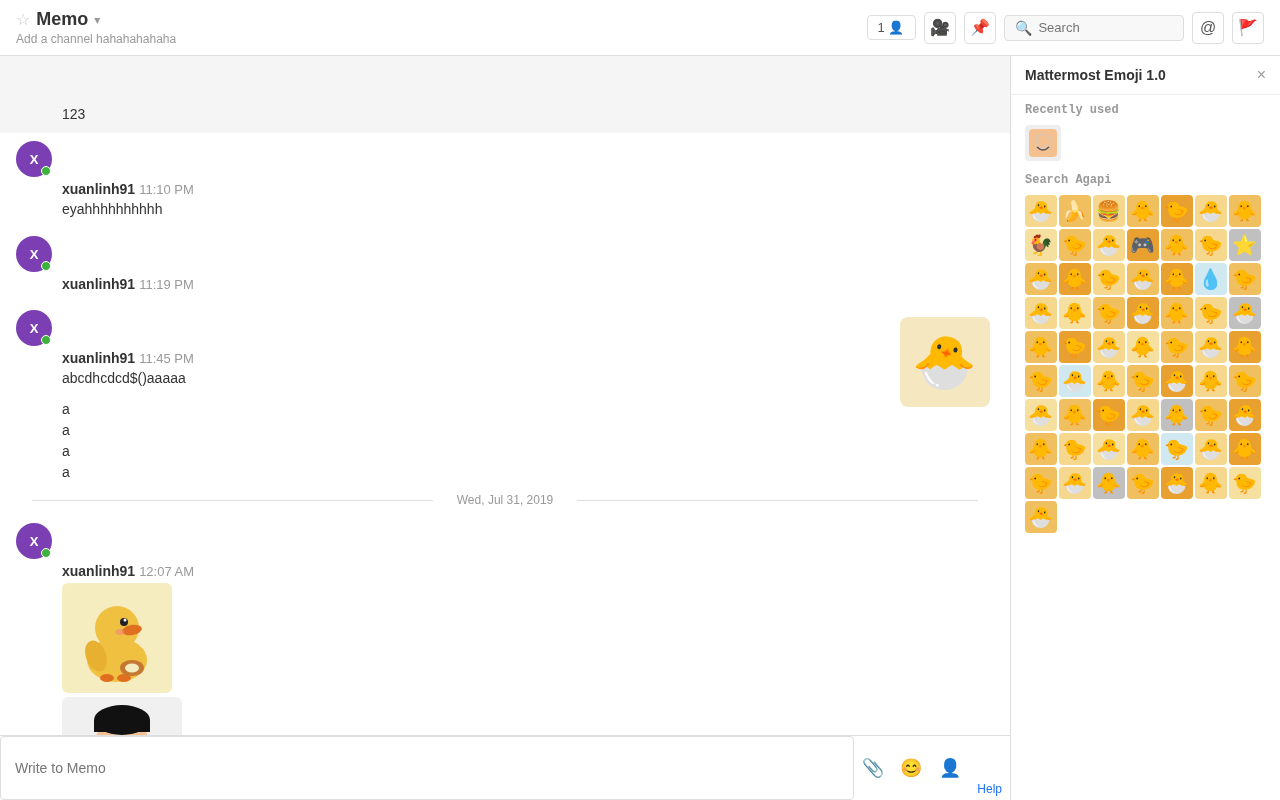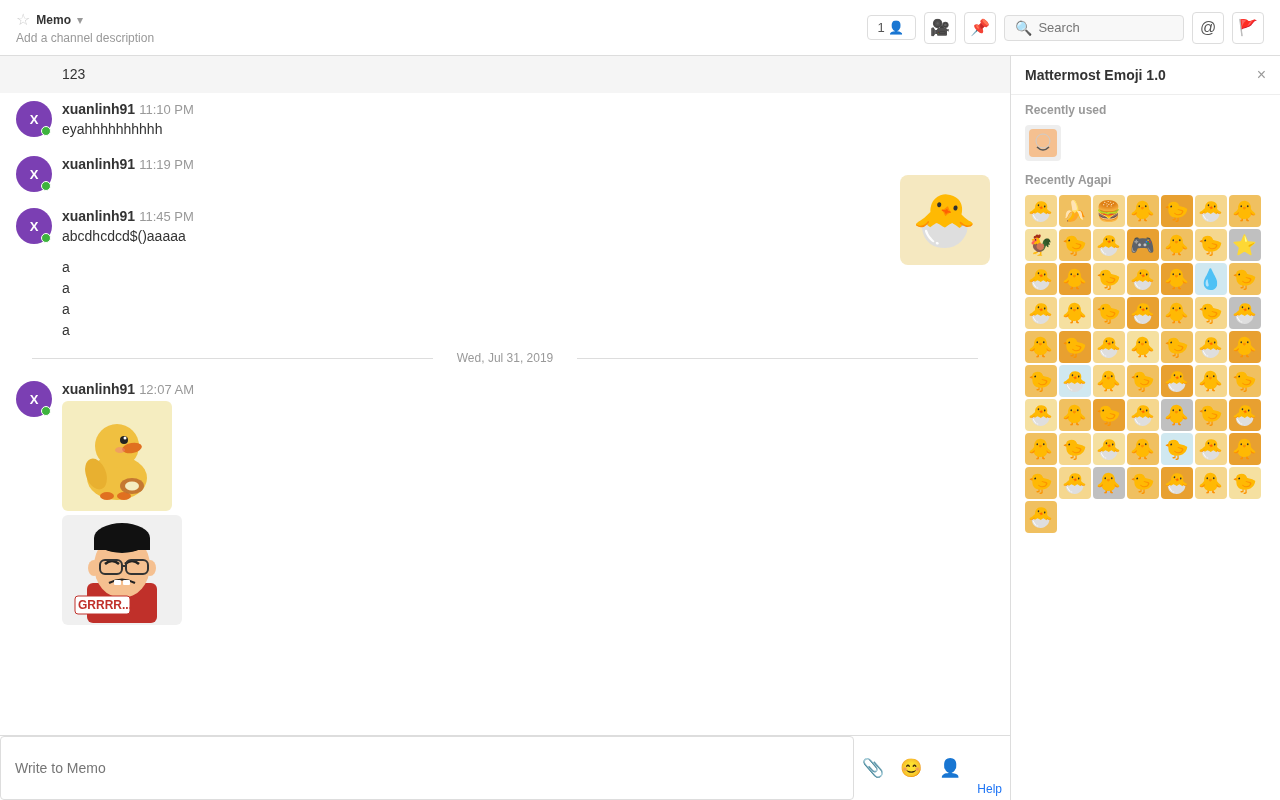--- a/index.html
+++ b/index.html
@@ -19,21 +19,21 @@
       display: flex;
       flex-direction: column;
       flex: 1;
     }
     .channel-name-row {
       display: flex;
       align-items: center;
       gap: 6px;
     }
     .star-icon { color: #ccc; font-size: 16px; cursor: pointer; }
-    .channel-title { font-size: 12px; font-weight: 700; color: #333; }
+    .channel-title { font-size: 18px; font-weight: 700; color: #333; }
     .chevron-icon { color: #999; font-size: 12px; cursor: pointer; }
     .channel-desc { font-size: 12px; color: #999; margin-top: 2px; cursor: pointer; }
     .header-right {
       display: flex;
       align-items: center;
       gap: 8px;
     }
     .member-btn {
       display: flex; align-items: center; gap: 4px;
       border: 1px solid #ddd; border-radius: 4px;
@@ -82,21 +82,21 @@
       width: 36px; height: 36px; border-radius: 50%; background: #7b3fb3;
       display: flex; align-items: center; justify-content: center;
       color: #fff; font-size: 13px; font-weight: 600; flex-shrink: 0;
       position: relative;
     }
     .online-dot {
       position: absolute; bottom: 1px; right: 1px;
       width: 10px; height: 10px; border-radius: 50%; background: #3db33d;
       border: 1.5px solid #fff;
     }
-    .msg-content { flex: 1; min-width: 0; }
+    .msg-content { flex: 1; min-width: 0; margin-top: 40px; }
     .msg-header { display: flex; align-items: baseline; gap: 4px; margin-bottom: 2px; }
     .msg-username { font-weight: 700; font-size: 14px; color: #333; }
     .msg-time { font-size: 13px; color: #999; }
     .msg-text { font-size: 14px; color: #333; line-height: 1.5; }
 
     .date-divider {
       display: flex; align-items: center; gap: 24px;
       padding: 8px 32px; color: #999; font-size: 12px;
     }
     .date-line { flex: 1; height: 1px; background: #ddd; }
@@ -137,21 +137,21 @@
       gap: 2px;
     }
     .emoji-cell {
       width: 32px; height: 32px;
       display: flex; align-items: center; justify-content: center;
       font-size: 20px; cursor: pointer; border-radius: 4px;
       background: #f0f0f0;
       overflow: hidden;
     }
     .emoji-recently { display: flex; padding: 4px 14px; gap: 4px; }
-    .emoji-panel-body { flex: 1; overflow-y: auto; }
+    .emoji-panel-body { flex: 1; overflow-y: auto; font-family: Liberation Mono, monospace; }
 
     
     .ec1 { background: #f5d78e; }
     .ec2 { background: #f0c060; }
     .ec3 { background: #e8a030; }
     .ec4 { background: #f5e0a0; }
     .ec5 { background: #c0c0c0; }
     .ec6 { background: #d0e8f0; }
 
     .recently-emoji { width: 36px; height: 36px; background: #eee; border-radius: 4px; overflow: hidden; display: flex; align-items: center; justify-content: center; font-size: 22px; }
@@ -159,21 +159,21 @@
 </head>
 <body>
 
 <div class="header">
   <div class="header-left">
     <div class="channel-name-row">
       <span class="star-icon">☆</span>
       <span class="channel-title">Memo</span>
       <span class="chevron-icon">▾</span>
     </div>
-    <div class="channel-desc">Add a channel description</div>
+    <div class="channel-desc">Add a channel hahahahahaha</div>
   </div>
   <div class="header-right">
     <button class="member-btn">
       <span>1</span>
       <span>👤</span>
     </button>
     <button class="icon-btn">
       <span>🎥</span>
     </button>
     <button class="icon-btn">
@@ -349,21 +349,21 @@
       <div class="emoji-recently">
         <div class="recently-emoji">
           <svg width="28" height="28" viewBox="0 0 28 28">
             <rect width="28" height="28" fill="#f5c090" rx="4"></rect>
             <circle cx="14" cy="12" r="7" fill="#f5c090" stroke="#ccc" stroke-width="1"></circle>
             <path d="M8,18 Q14,24 20,18" stroke="#555" stroke-width="1.5" fill="none"></path>
           </svg>
         </div>
       </div>
 
-      <div class="emoji-section-label">Recently Agapi</div>
+      <div class="emoji-section-label">Search Agapi</div>
       <div class="emoji-grid">
 
         <div class="emoji-cell ec1">🐣</div>
         <div class="emoji-cell ec2">🍌</div>
         <div class="emoji-cell ec1">🍔</div>
         <div class="emoji-cell ec2">🐥</div>
         <div class="emoji-cell ec3">🐤</div>
         <div class="emoji-cell ec1">🐣</div>
         <div class="emoji-cell ec2">🐥</div>
         <div class="emoji-cell ec4">🐓</div>

